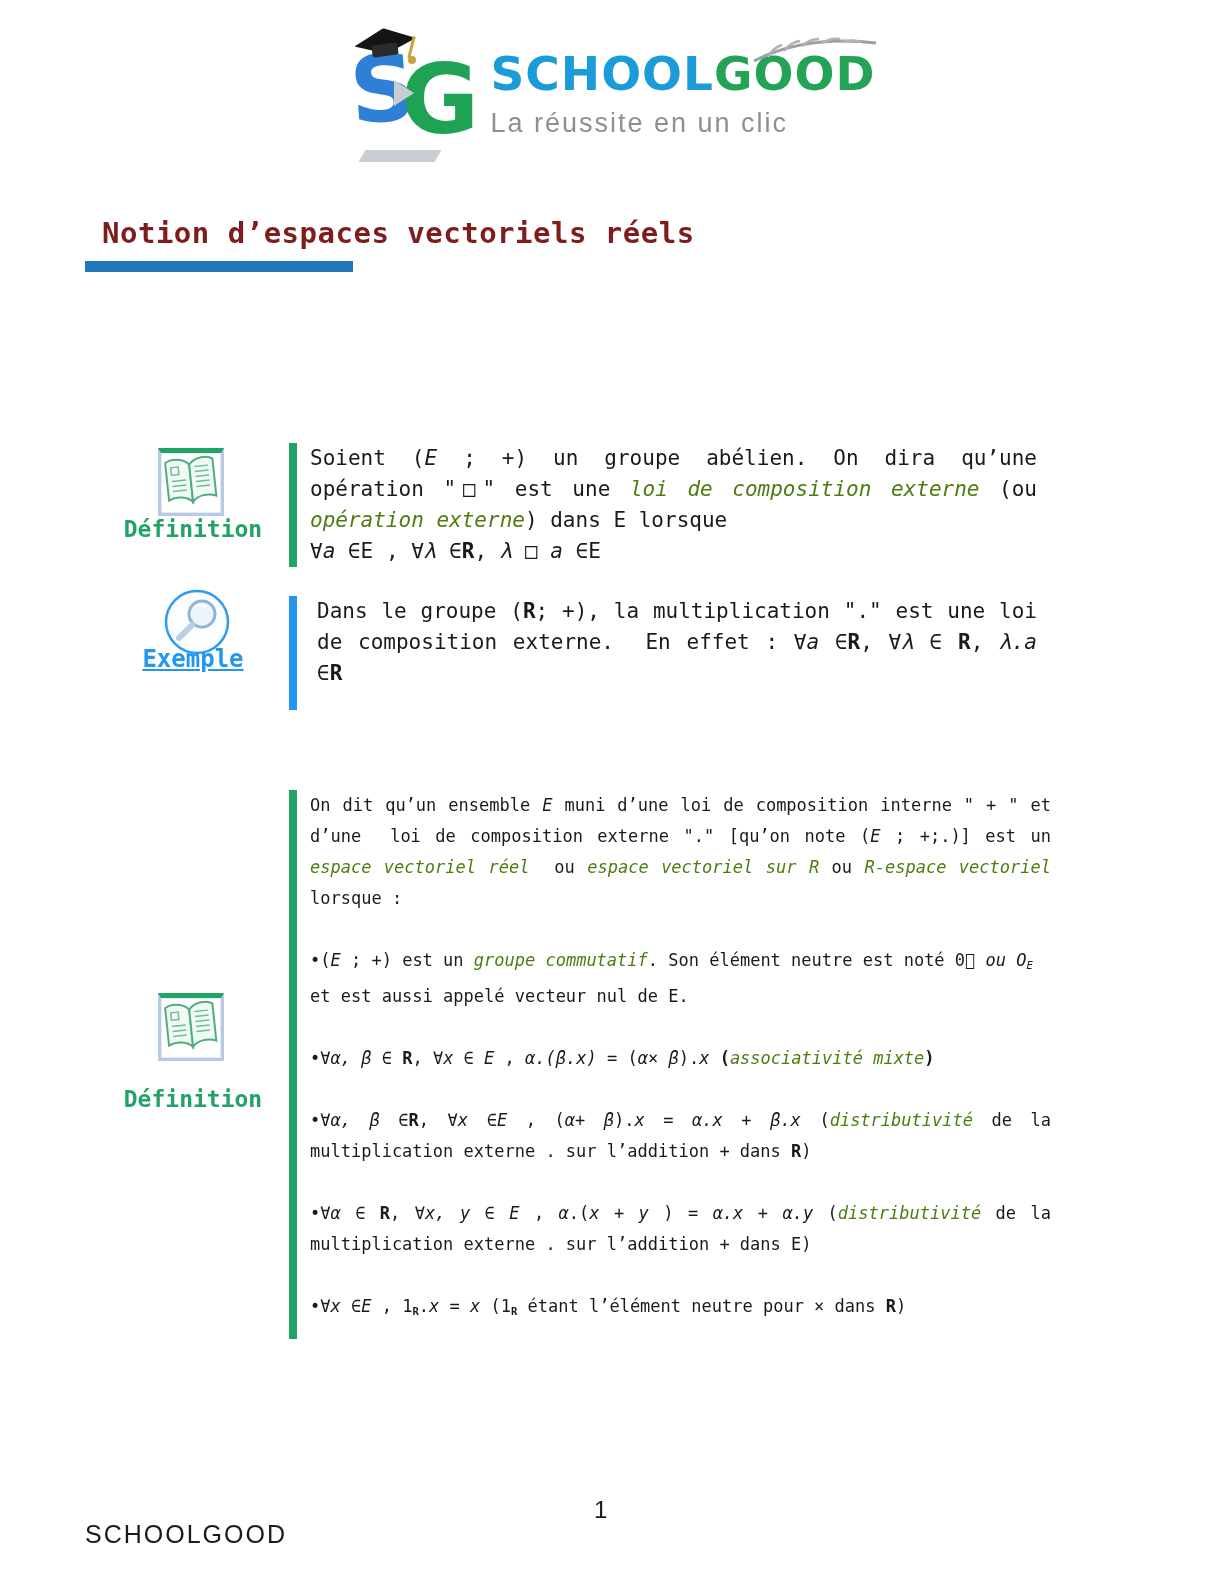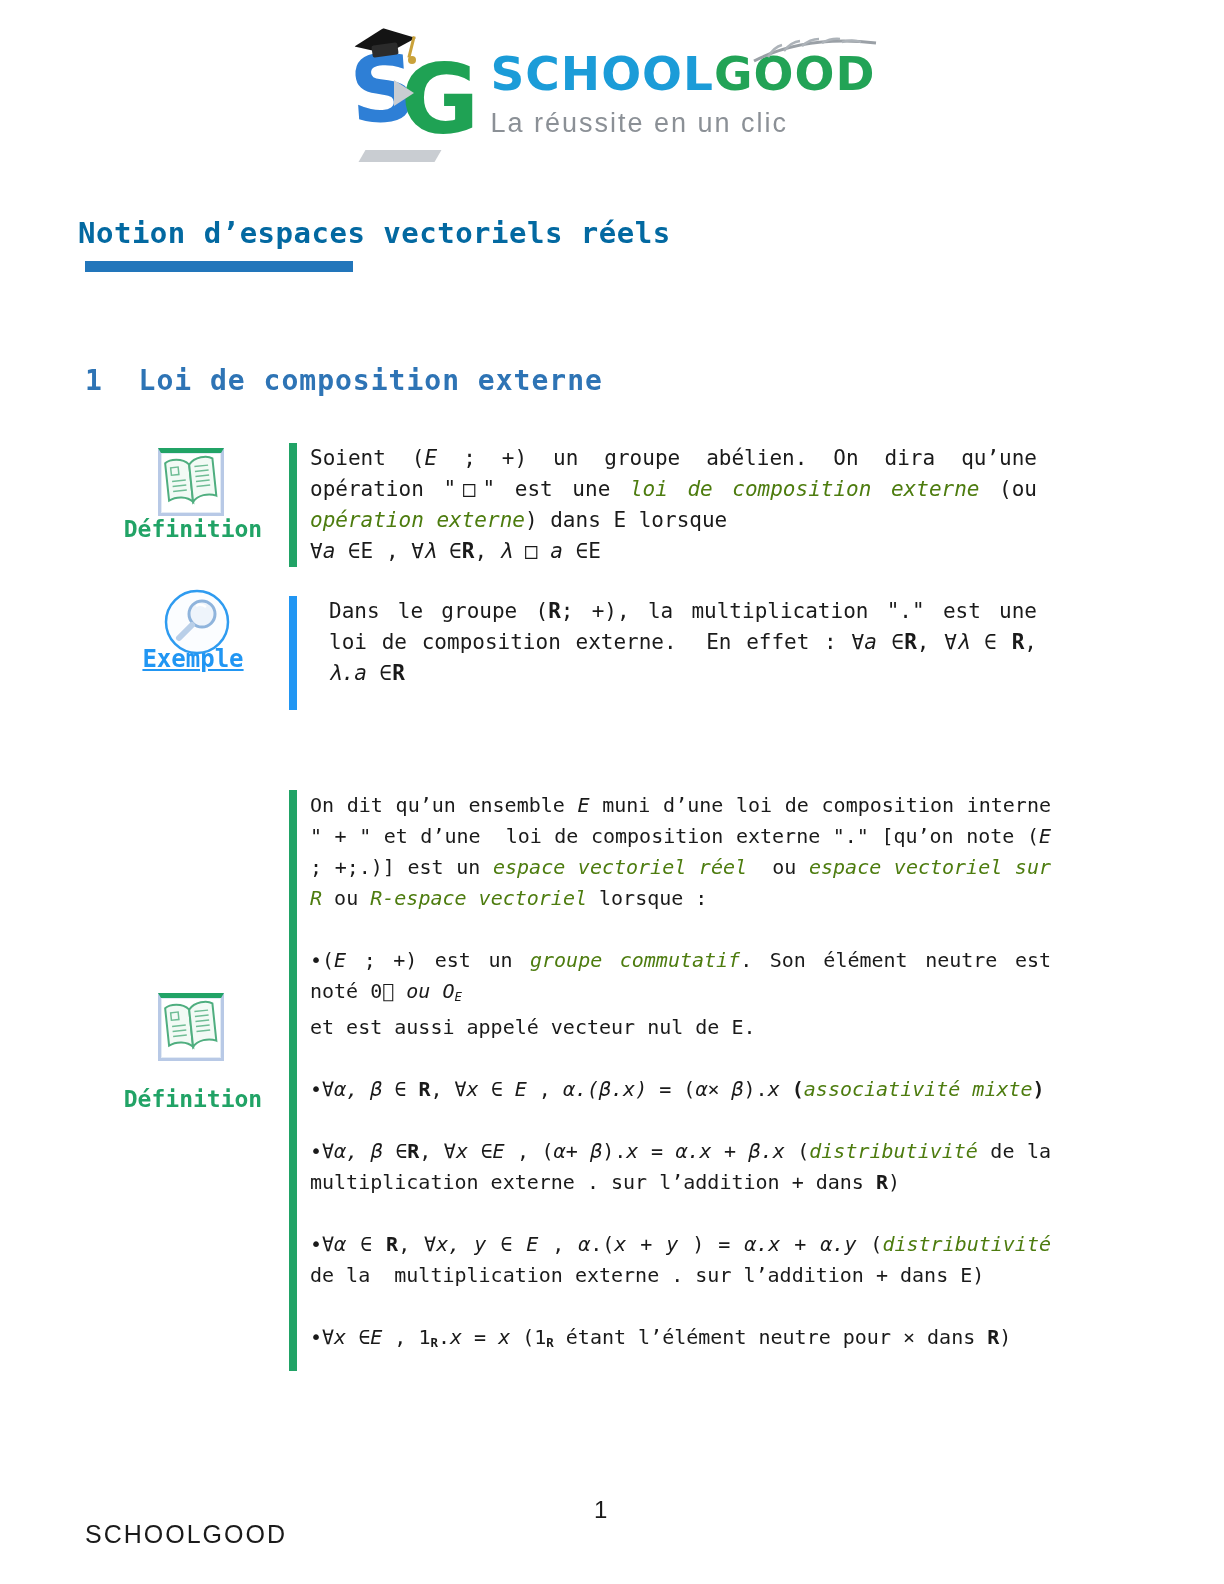--- a/index.html
+++ b/index.html
@@ -29,22 +29,22 @@
   .logo-text { display:flex; flex-direction:column; }
   .wordmark { position:relative; font-family:"DejaVu Sans", sans-serif; font-weight:bold;
               font-size:47px; letter-spacing:1px; line-height:1.05; }
   .wm-school { color:#1b9cd8; }
   .wm-good { color:#22a356; }
   .laurel { position:absolute; right:-4px; top:-16px; }
   .tagline { font-family:"Liberation Sans", sans-serif; font-size:27px; color:#8b9096;
              letter-spacing:2px; margin-top:9px; }
 
   
-  .doc-title { position:absolute; left:78px; top:216px; font-size:29px; font-weight:bold;
-               letter-spacing:0.5px; color:#0369a1; white-space:pre; }
+  .doc-title { position:absolute; left:102px; top:216px; font-size:29px; font-weight:bold;
+               letter-spacing:0.5px; color:#7f1d1d; white-space:pre; }
   .title-bar { position:absolute; left:85px; top:261px; width:268px; height:11px; background:#2276bb; }
   .h1 { position:absolute; font-size:28px; font-weight:bold; letter-spacing:1px;
         color:#2e74b5; white-space:pre; }
   #h-sec1 { left:85px; top:364px; }
   #h-sec2 { left:100px; top:726px; }
 
   
   .book-icon { position:absolute; width:66px; height:68px; background:#ffffff;
                border:3px solid #b8c9e6; border-top:5px solid #21a366; box-shadow:0 0 0 1px #e3ebf5 inset; }
   #book1 { left:158px; top:448px; }
@@ -56,24 +56,24 @@
   .ex-label { color:#2196f3; font-size:24px; }
   #ex-label1 { left:113px; top:645px;text-decoration:underline; }
   .lens-icon { position:absolute; left:163px; top:588px; width:68px; height:68px; }
 
   
   .callout-text { position:absolute; width:748px; white-space:pre-wrap; text-align:justify;
                   font-size:21px; line-height:31px; padding-left:13px; }
   .bar-green { border-left:8px solid #21a366; }
   .bar-blue  { border-left:8px solid #2196f3; }
   #def1-text { left:289px; top:443px; min-height:124px; }
-  #ex1-text  { left:289px; top:596px; min-height:114px; padding-left:32px; }
+  #ex1-text  { left:289px; top:596px; min-height:114px; padding-left:20px; }
   #ev-block  { position:absolute; left:289px; top:790px; width:762px; border-left:8px solid #21a366;
                padding-left:13px; }
-  #ev-block p { white-space:pre-wrap; text-align:justify; font-size:20px; line-height:31px; margin-bottom:31px; }
+  #ev-block p { white-space:pre-wrap; text-align:justify; font-size:17px; line-height:31px; margin-bottom:31px; }
   #ev-block p:last-child { margin-bottom:12px; }
 
   
   .run-n { }
   .run-i { font-style:italic; }
   .run-b { font-weight:bold; }
   .run-r { color:#4d7c0f; font-style:italic; }
   .run-subb { font-weight:bold; font-size:0.62em; vertical-align:-0.28em; }
   .run-subi { font-style:italic; font-size:0.62em; vertical-align:-0.28em; }
 
@@ -109,21 +109,20 @@
           </svg>
         </div>
         <div class="tagline">La réussite en un clic</div>
       </div>
     </div>
   </div>
 
   <div class="doc-title">Notion d’espaces vectoriels réels</div>
   <div class="title-bar"></div>
 
-  <div class="h1" id="h-sec1">1  Loi de composition externe</div>
 
   <div class="book-icon" id="book1">
     <svg width="60" height="58" viewBox="0 0 48 46">
       <g transform="rotate(-6 24 23)">
         <path d="M24 9 C19 3 9 3 5 6 L5 36 C11 33 20 34 24 39 Z" fill="#f2faf5" stroke="#4fae7f" stroke-width="1.6"></path>
         <path d="M24 9 C29 3 39 3 43 6 L43 36 C37 33 28 34 24 39 Z" fill="#f2faf5" stroke="#4fae7f" stroke-width="1.6"></path>
         <rect x="9" y="10" width="6" height="6" fill="none" stroke="#6fbd95" stroke-width="1.2"></rect>
         <path d="M9 21 h11 M9 25 h11 M9 29 h11 M28 11 h11 M28 15 h11 M28 19 h11 M28 23 h11 M28 27 h11" stroke="#6fbd95" stroke-width="1.2"></path>
       </g>
     </svg>

